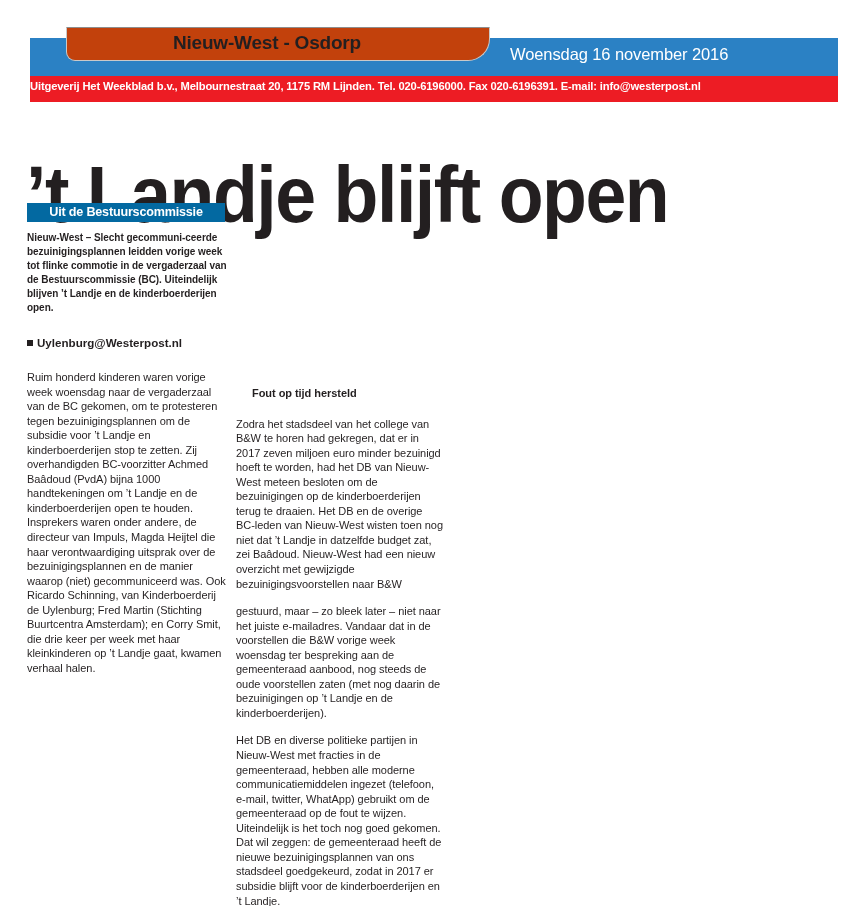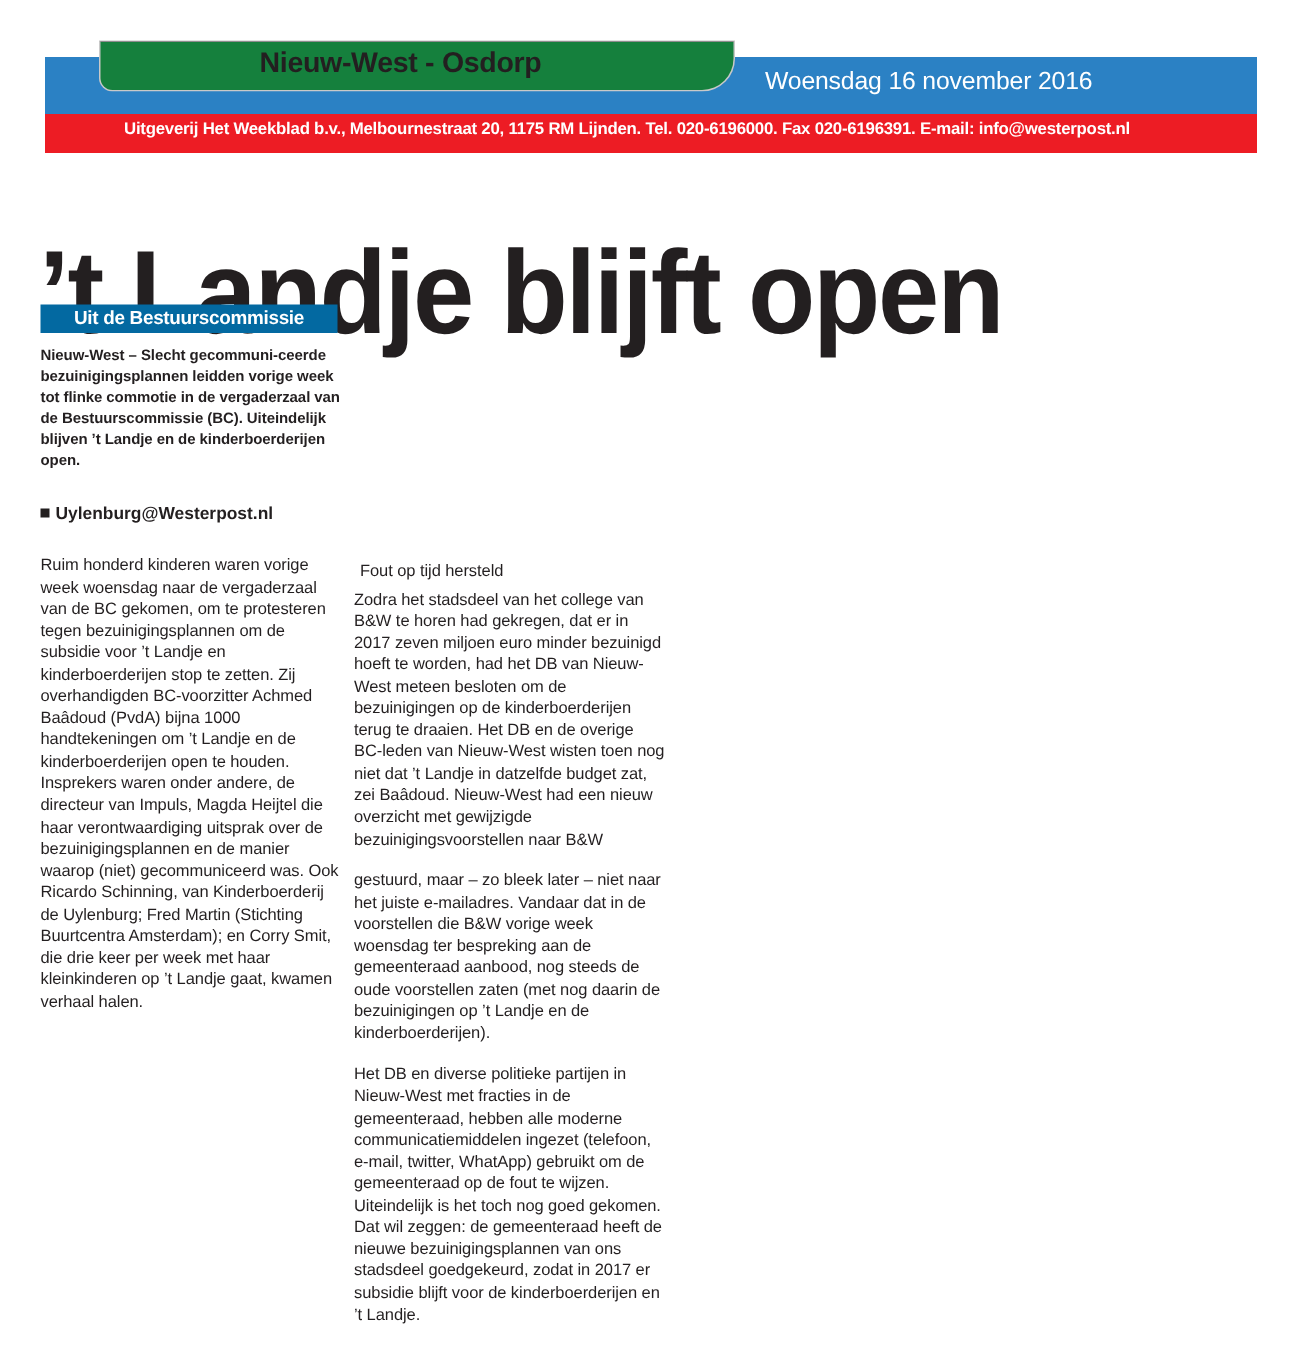--- a/index.html
+++ b/index.html
@@ -38,21 +38,21 @@
     width: 808px;
     height: 26px;
     background: #ed1c24;
   }
   .section-tab {
     position: absolute;
     left: 66px;
     top: 27px;
     width: 424px;
     height: 34px;
-    background: #15803d;
+    background: #c2410c;
     border: 1px solid #c9c9c9;
     border-top: 1px solid #8d8d8d;
     border-bottom-left-radius: 9px;
     border-bottom-right-radius: 22px;
     box-sizing: border-box;
     overflow: hidden;
   }
   .section-tab-label {
     position: absolute;
     left: 0;
@@ -73,21 +73,21 @@
     font-weight: normal;
     color: #ffffff;
     letter-spacing: -0.1px;
     white-space: nowrap;
   }
   .imprint-label {
     position: absolute;
     left: 30px;
     top: 80px;
     width: 776px;
-    text-align: center;
+    text-align: left;
     font-size: 11.2px;
     font-weight: bold;
     color: #ffffff;
     letter-spacing: -0.15px;
     white-space: nowrap;
   }
 
   
   #headline {
     position: absolute;
@@ -167,22 +167,22 @@
     font-size: 11px;
     line-height: 14.55px;
     letter-spacing: -0.05px;
     color: #231f20;
   }
   .col p {
     margin: 0 0 13px 0;
   }
   .col p:last-child { margin-bottom: 0; }
   .col .subhead {
-    font-weight: normal;
-    margin: 4px;
+    font-weight: bold;
+    margin: 16px;
   }
   #col-1 { left: 27px; width: 201px; }
   #col-2 { left: 236px; width: 208px; }
 </style>
 </head>
 <body>
 
 <div id="masthead">
   <div class="bar-blue"></div>
   <div class="bar-red"></div>

